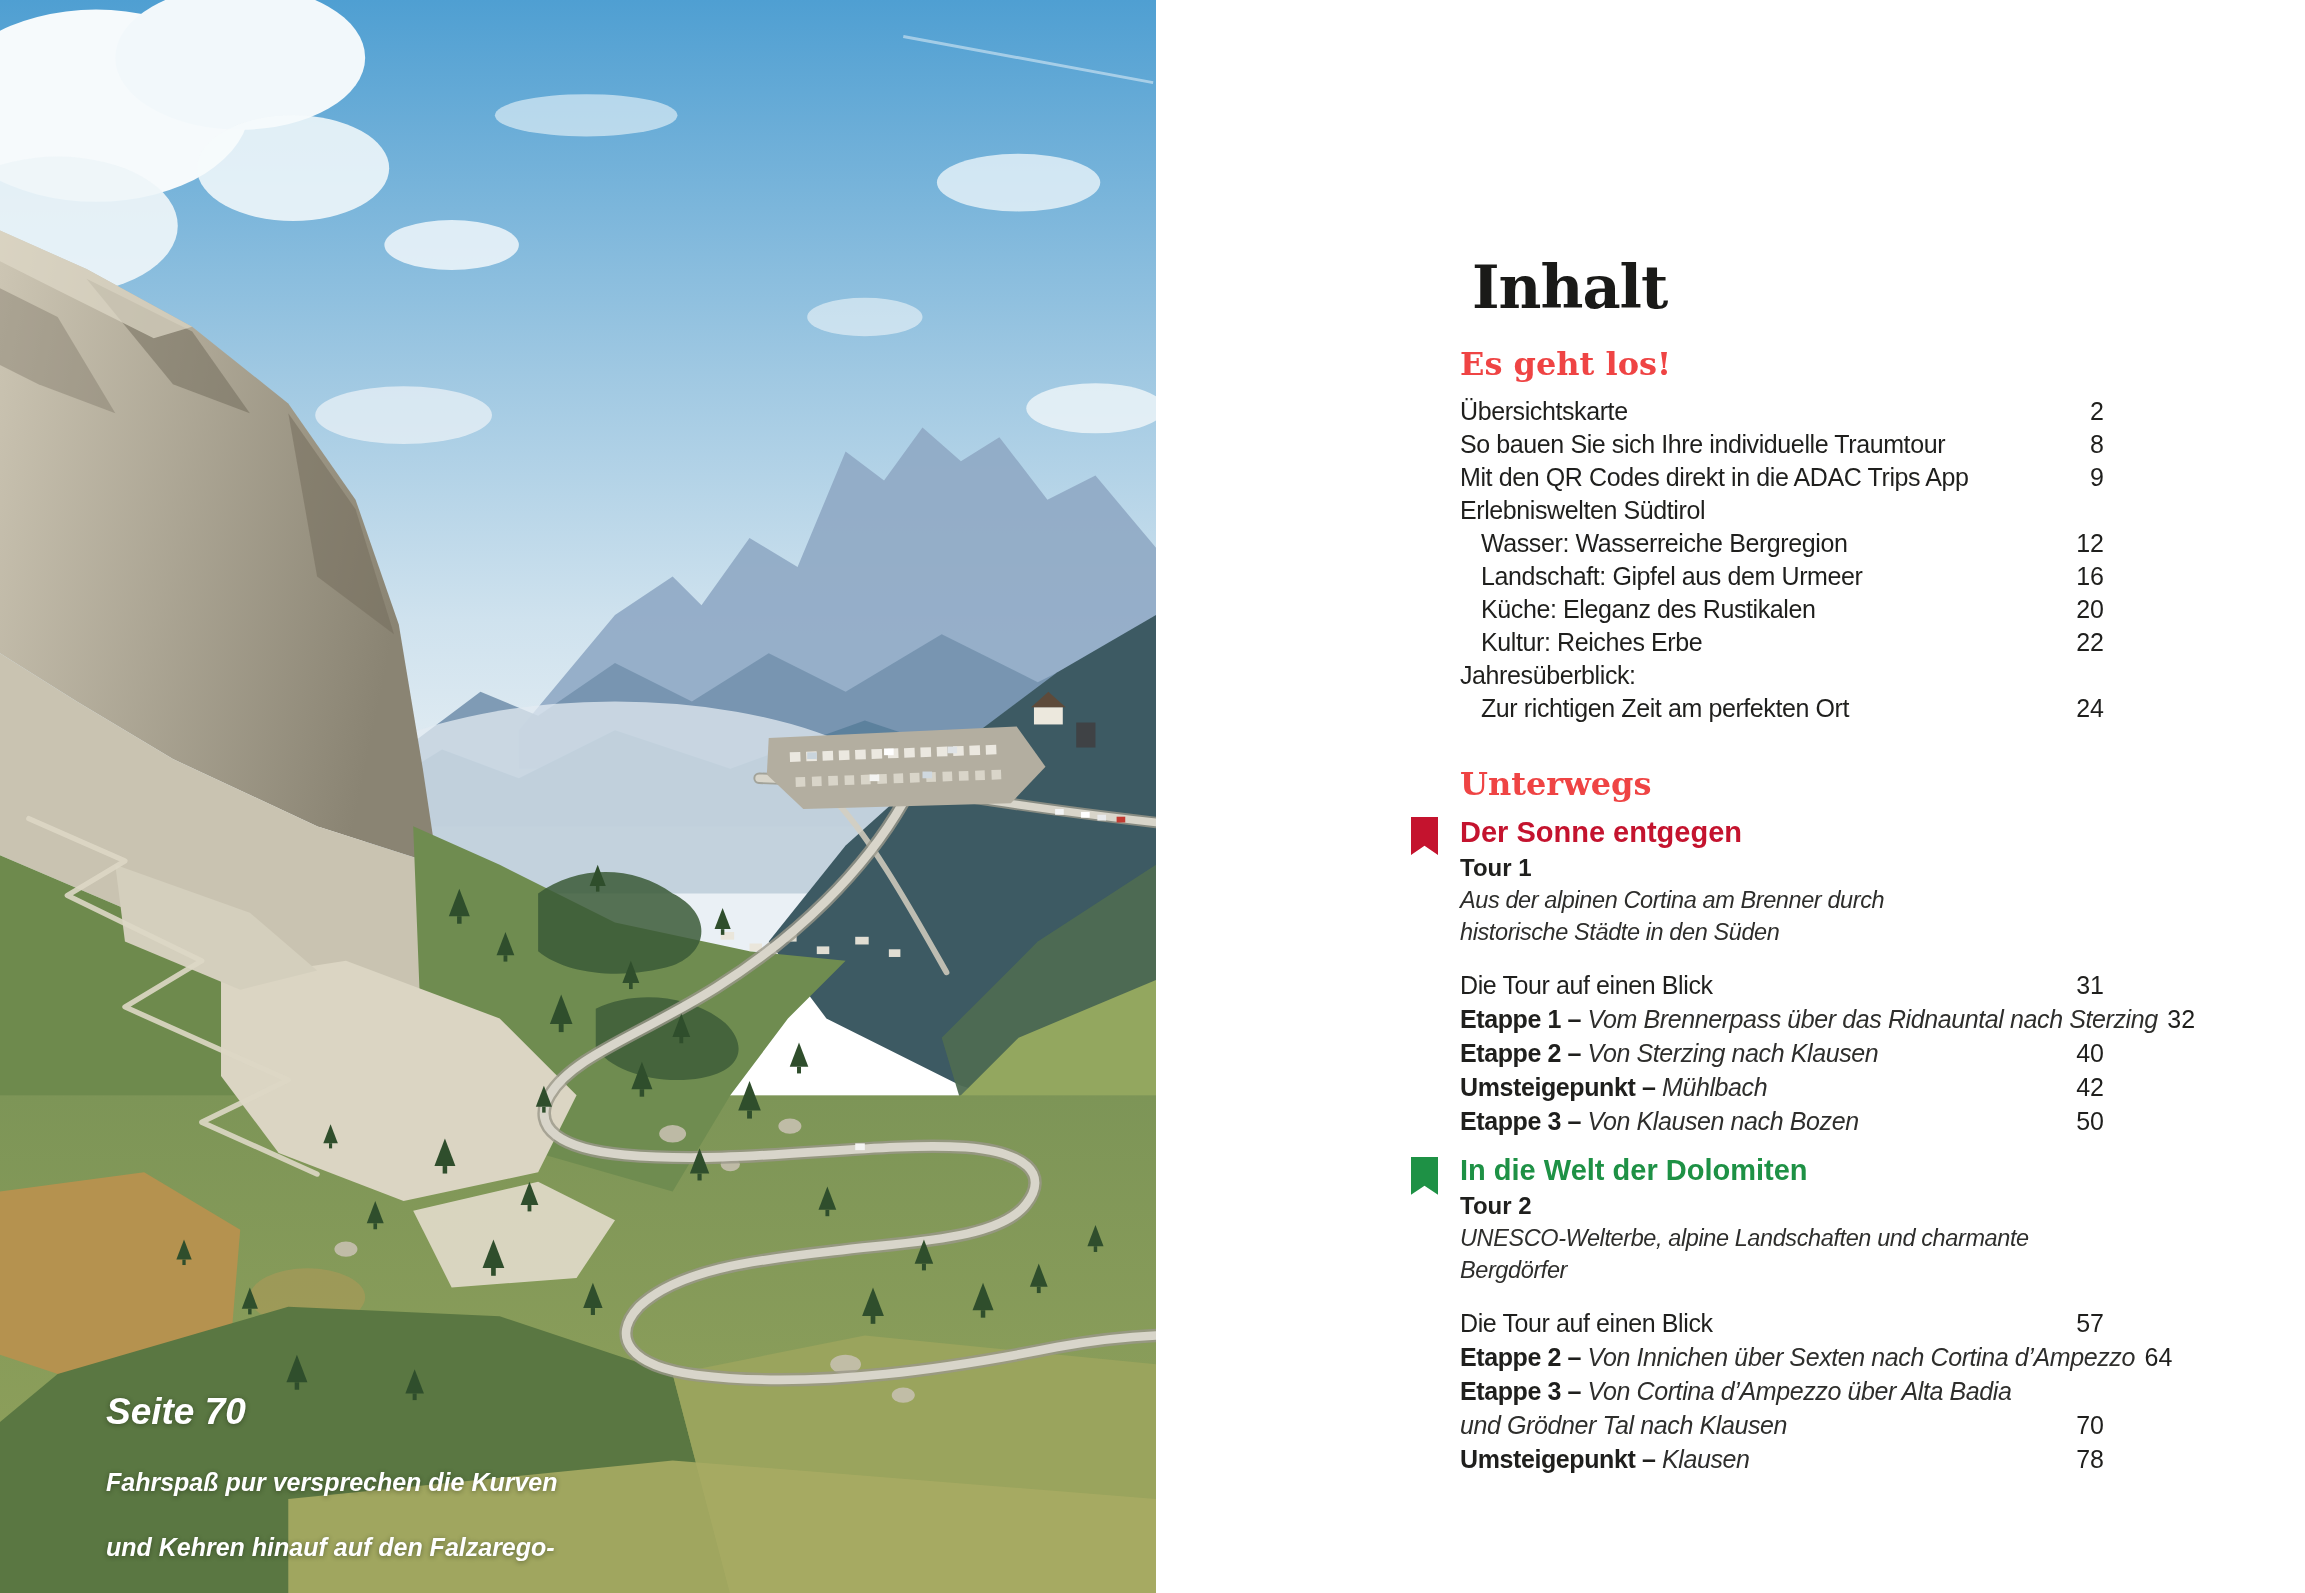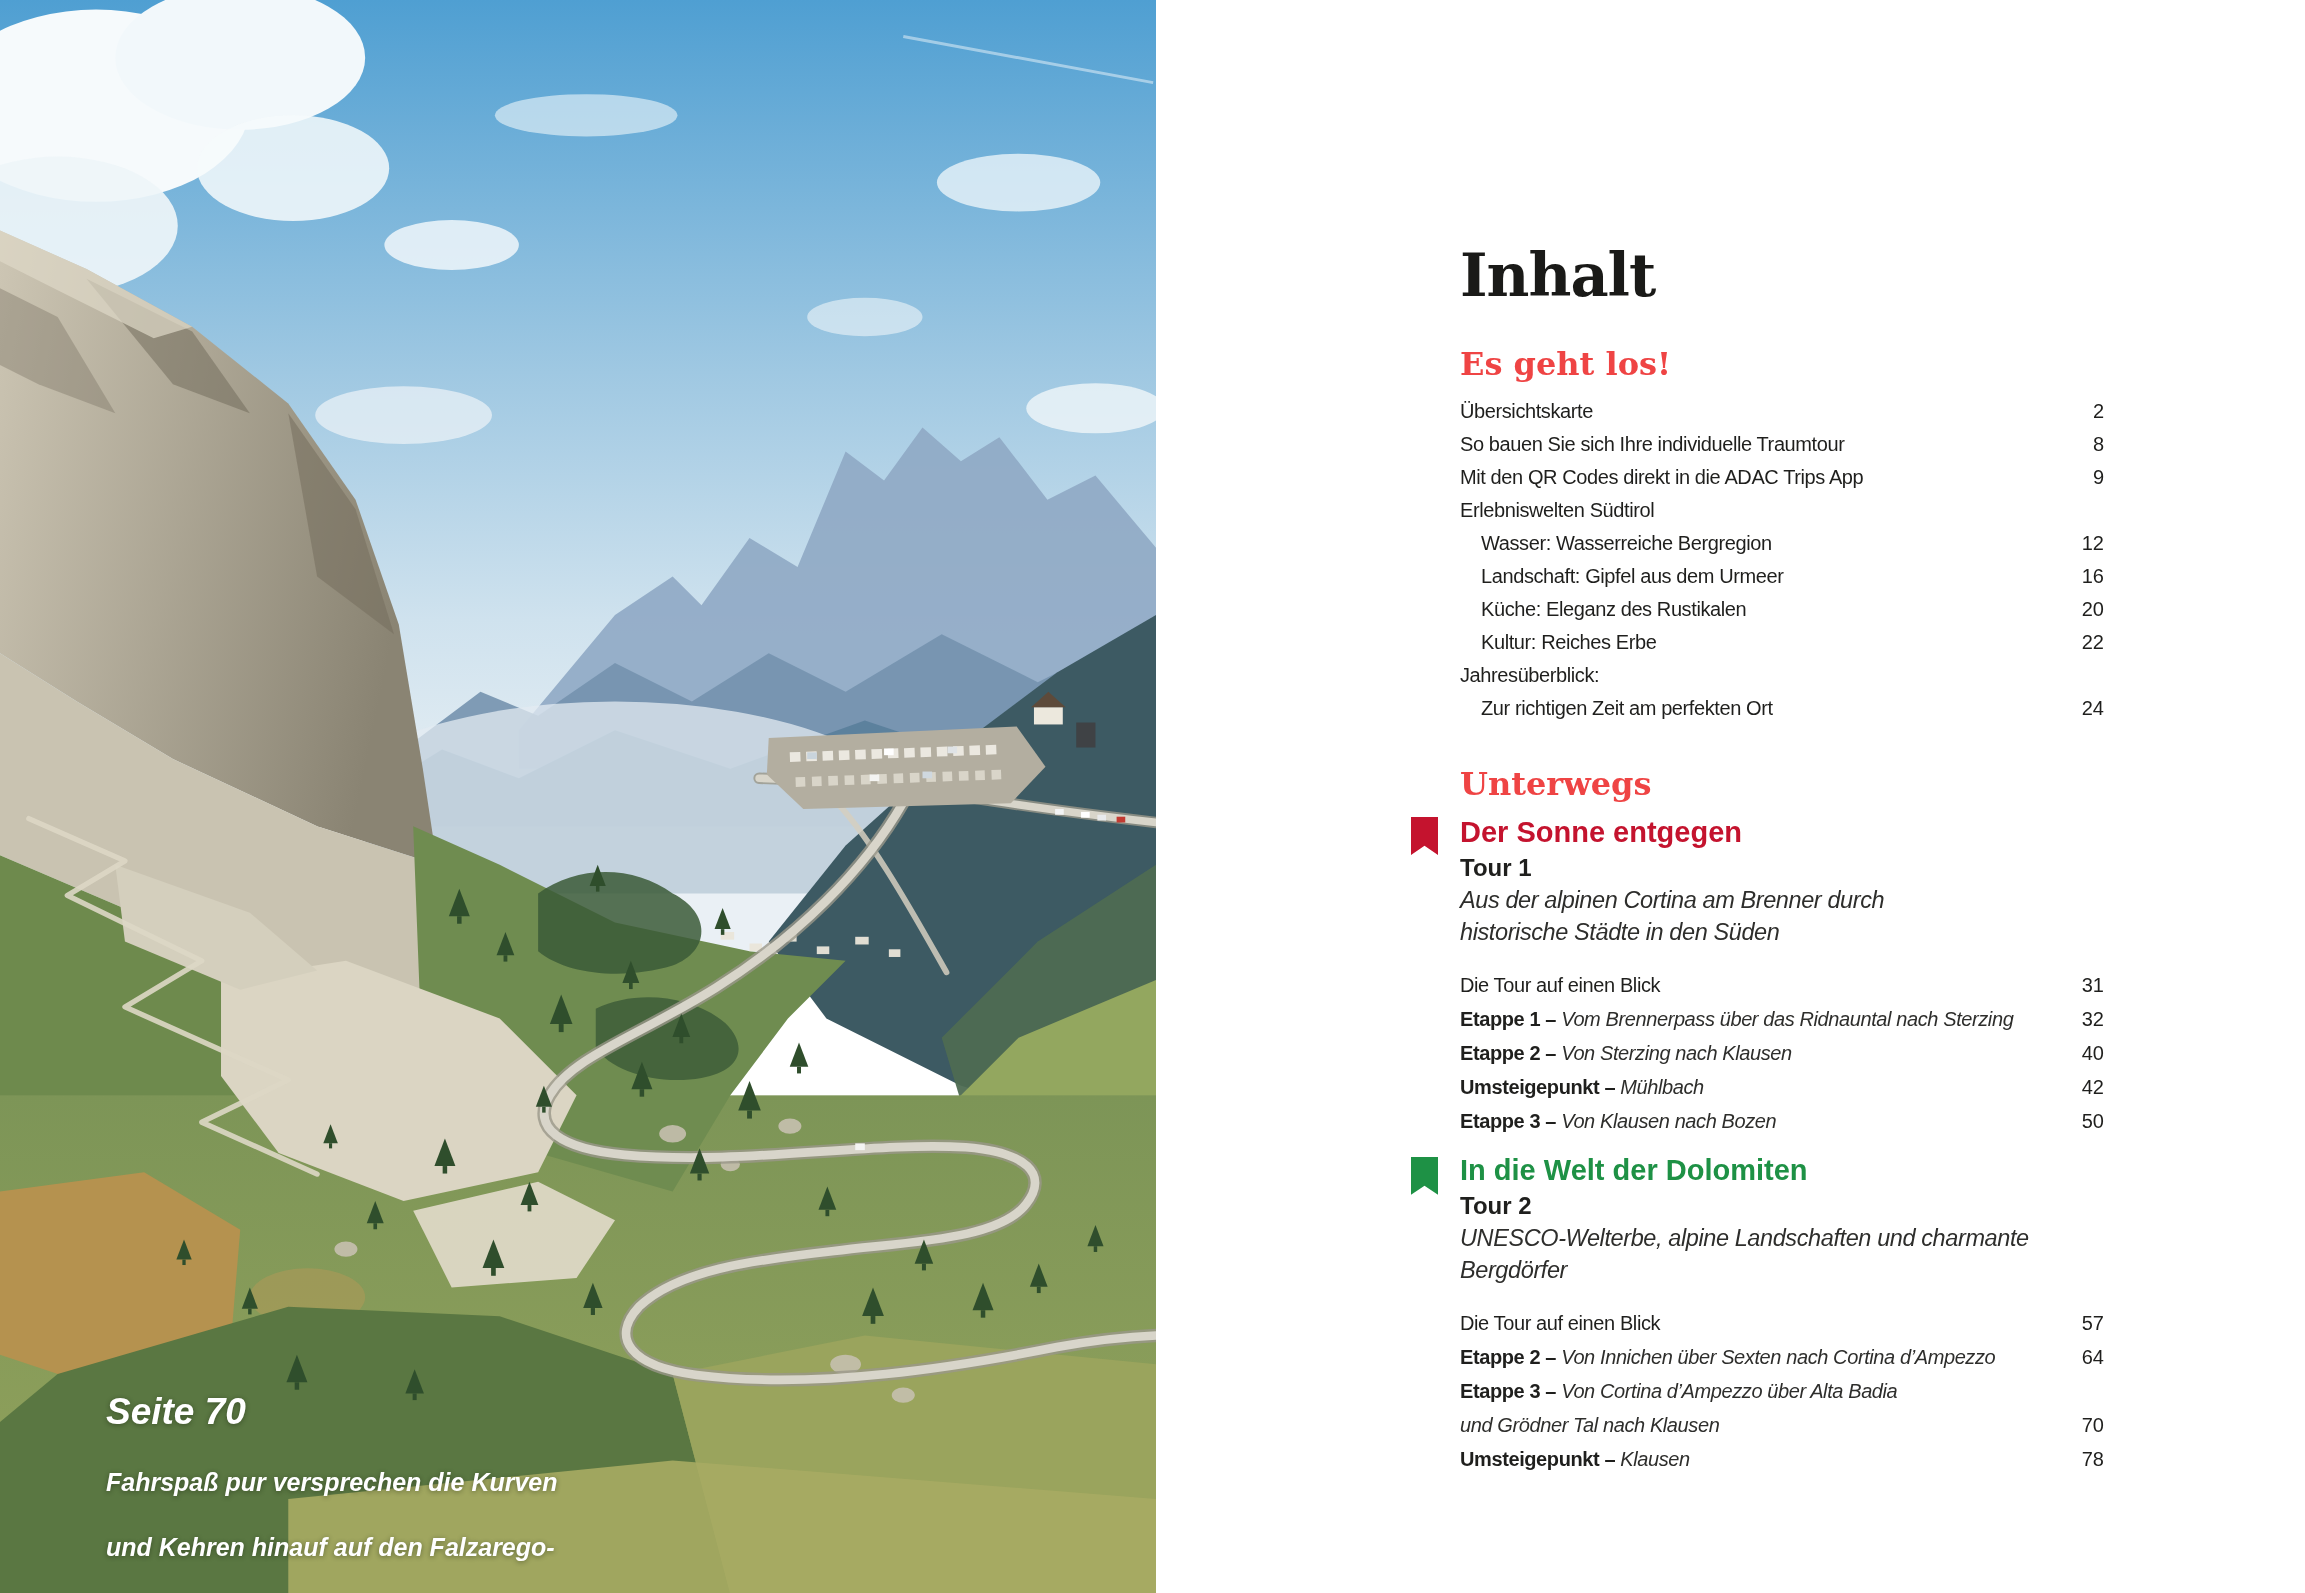--- a/index.html
+++ b/index.html
@@ -9,28 +9,28 @@
   
   .photo{position:absolute;left:0;top:0;width:1352px;height:1594px;margin:0;overflow:hidden;}
   .photo svg{display:block;width:1156px;height:1594px;}
   .caption{position:absolute;left:106px;top:1391px;color:#ffffff;
            text-shadow:0 1px 5.8px rgba(20,30,10,.45);}
   .caption-title{font-style:italic;font-weight:600;font-size:37px;line-height:42px;}
   .caption-line{font-style:italic;font-weight:700;font-size:25px;line-height:32px;margin-top:33px;}
 
   
   .toc-page{position:absolute;left:1156px;top:0;width:1150px;height:1594px;background:#ffffff;color:#1f1f1d;}
-  .toc-title{position:absolute;left:304px;top:246px;margin:0;font-family:"DejaVu Serif",serif;
+  .toc-title{position:absolute;left:304px;top:246px;margin:12px;font-family:"DejaVu Serif",serif;
              font-weight:700;font-size:59px;line-height:1;color:#1a1a18;letter-spacing:-1px;}
   .slab-h2{margin:0;font-family:"DejaVu Serif",serif;font-weight:700;font-size:32px;line-height:32px;color:#ef4444;}
   .intro{position:absolute;left:304px;right:202px;top:348px;}
   .entries{list-style:none;margin:0;padding:0;}
   .intro .entries{margin-top:15.4px;}
   .row{display:flex;justify-content:space-between;align-items:flex-start;
-       font-size:20px;letter-spacing:-0.4px;line-height:33px;height:33px;white-space:nowrap;}
+       font-size:25px;letter-spacing:-0.4px;line-height:33px;height:33px;white-space:nowrap;}
   .row .label{overflow:visible;}
   .row.indent{padding-left:21px;}
   .pagenum{margin-left:9.6px;letter-spacing:0;}
   .unterwegs{position:absolute;left:304px;top:768px;}
 
   .tour{position:absolute;left:304px;right:202px;}
   .tour1{top:814px;}
   .tour2{top:1152px;}
   .bookmark{position:absolute;left:-49px;width:27px;height:38px;
             clip-path:polygon(0 0,100% 0,100% 100%,50% 76%,0 100%);}

